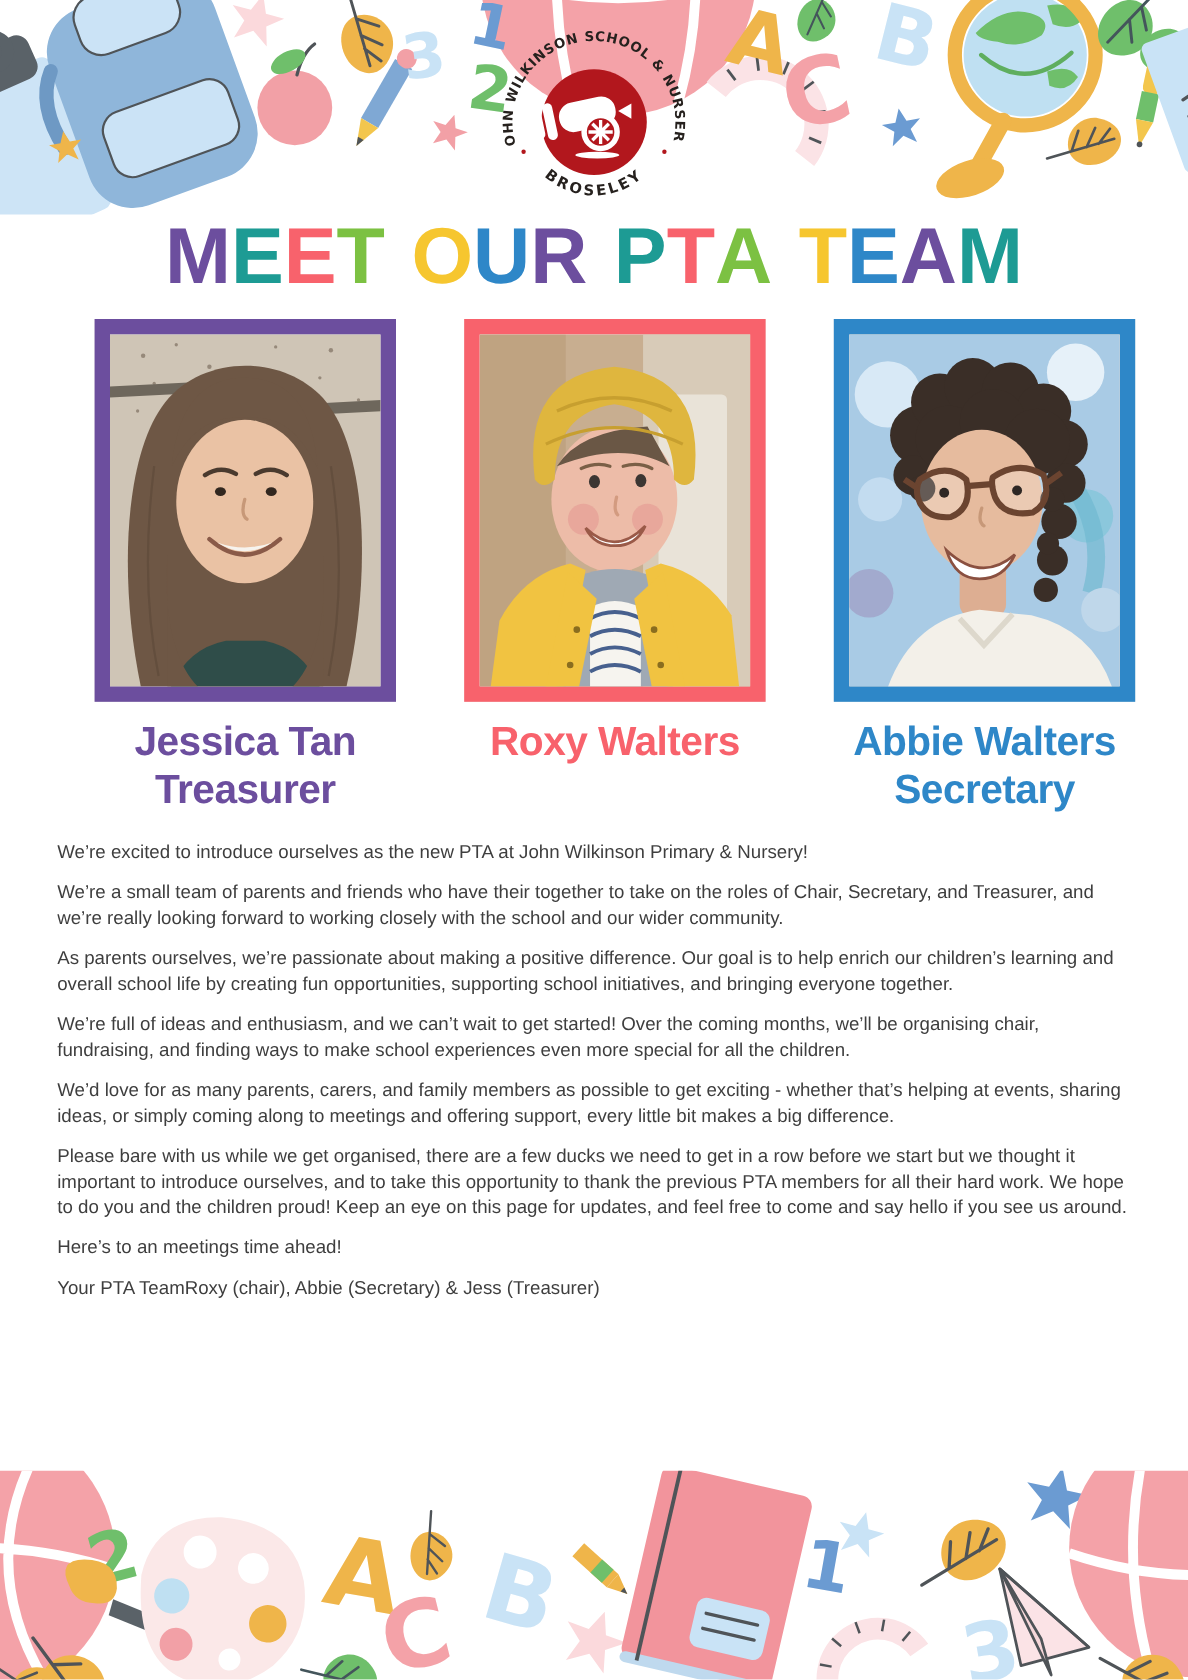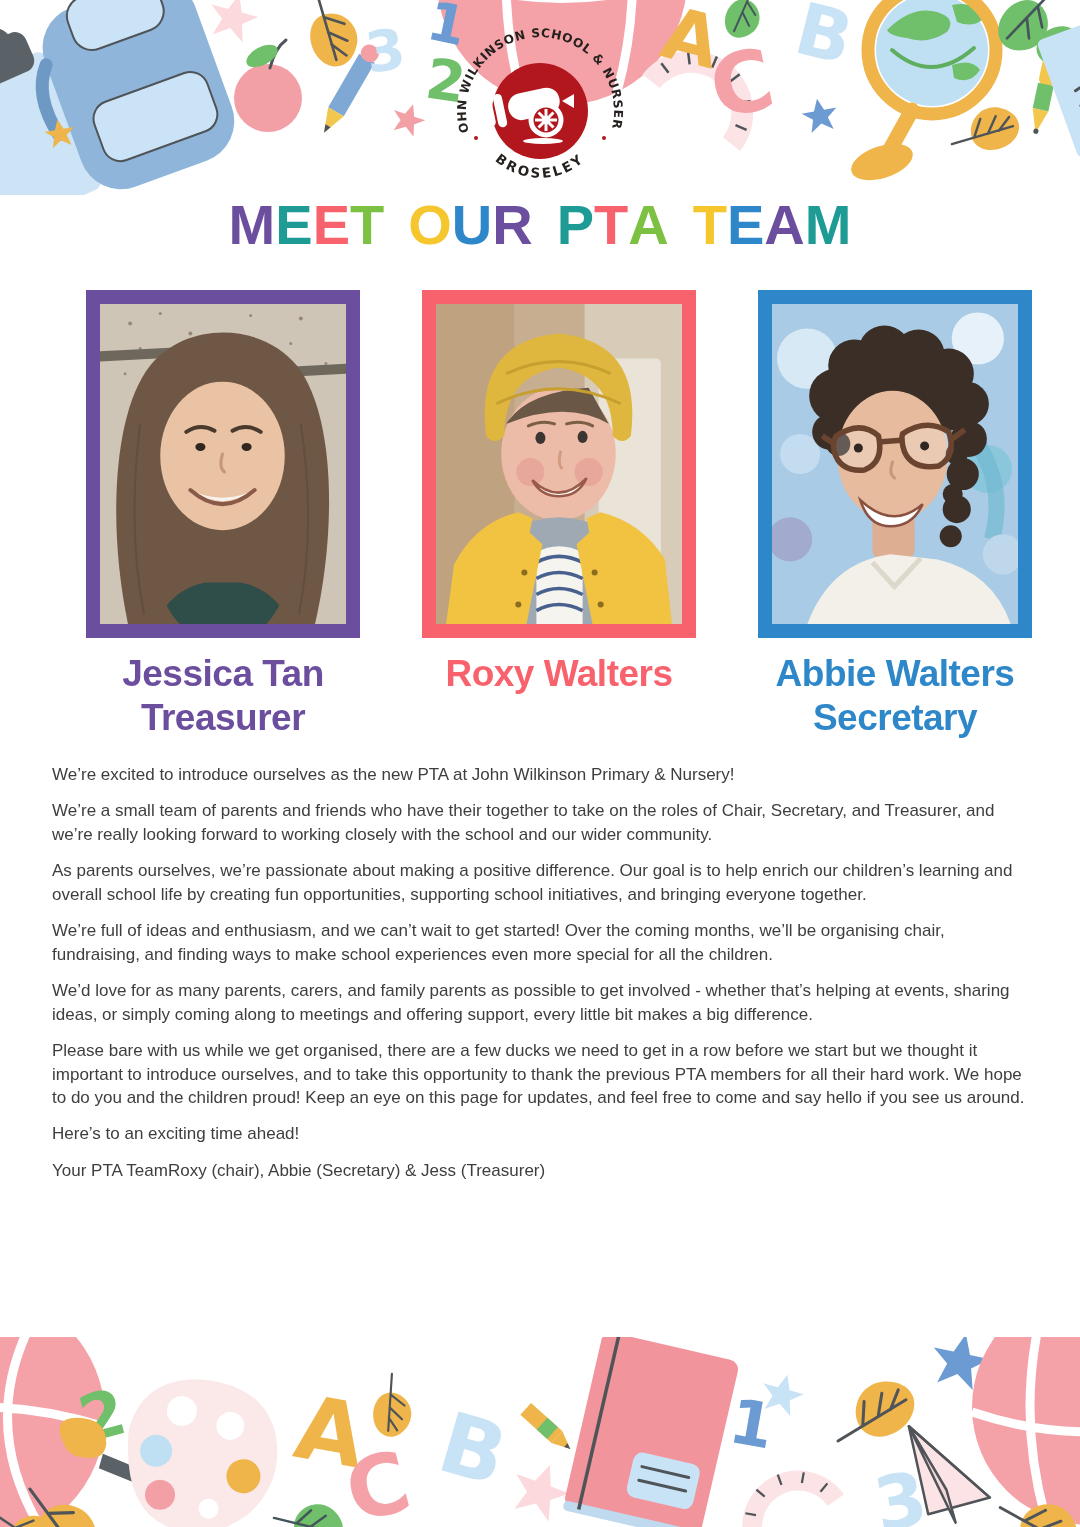--- a/index.html
+++ b/index.html
@@ -4,21 +4,21 @@
 <style>
   html,body{margin:0;padding:0;background:#fff;}
   .page{position:relative;width:1080px;height:1527px;margin:0 auto;background:#ffffff;overflow:hidden;font-family:"Liberation Sans",sans-serif;}
   .band{position:absolute;left:0;width:1080px;display:block;}
   .band.top{top:0;height:195px;}
   .band.bottom{bottom:0;height:190px;}
   .logo{position:absolute;left:450px;top:8px;width:180px;height:188px;}
   .logo svg{display:block;width:100%;height:100%;}
   .arc-text{font-family:"DejaVu Sans",sans-serif;font-weight:700;font-size:12.2px;letter-spacing:0.7px;fill:#26211E;}
   .arc-text-bottom{font-family:"DejaVu Sans",sans-serif;font-weight:700;font-size:13.5px;letter-spacing:2.5px;fill:#26211E;}
-  .title{position:absolute;top:196px;left:0;width:100%;margin:0;text-align:center;font-weight:800;font-size:56px;line-height:1.05;letter-spacing:0px;font-family:"Liberation Sans",sans-serif;}
+  .title{position:absolute;top:196px;left:0;width:100%;margin:0;text-align:center;font-weight:800;font-size:72px;line-height:1.05;letter-spacing:0px;font-family:"Liberation Sans",sans-serif;}
   .title span{display:inline-block;}
   .title span.sp{width:24px;}
   .team-row{position:absolute;top:290px;left:68px;width:946px;display:flex;justify-content:space-between;padding-left:18px;}
   .member{width:274px;margin:0;text-align:center;}
   .frame{height:348px;border:14px solid #888;box-sizing:border-box;background:#e8e4dd;overflow:hidden;}
   .frame svg{display:block;width:100%;height:100%;}
   .member-name{margin-top:14px;font-size:37px;font-weight:bold;line-height:1.18;letter-spacing:-0.5px;}
   .body-copy{position:absolute;top:763px;left:52px;width:980px;height:572px;overflow:hidden;}
   .body-copy p{margin:0 0 13px 0;font-size:17px;line-height:1.38;color:#3E3E3E;}
   .glyph{font-family:"DejaVu Sans",sans-serif;font-weight:700;text-anchor:middle;}
@@ -296,23 +296,23 @@
       </figcaption>
     </figure>
 
   </div>
 
   <div class="body-copy" id="paragraphs">
       <p>We’re excited to introduce ourselves as the new PTA at John Wilkinson Primary &amp; Nursery!</p>
       <p>We’re a small team of parents and friends who have their together to take on the roles of Chair, Secretary, and Treasurer, and we’re really looking forward to working closely with the school and our wider community.</p>
       <p>As parents ourselves, we’re passionate about making a positive difference. Our goal is to help enrich our children’s learning and overall school life by creating fun opportunities, supporting school initiatives, and bringing everyone together.</p>
       <p>We’re full of ideas and enthusiasm, and we can’t wait to get started! Over the coming months, we’ll be organising chair, fundraising, and finding ways to make school experiences even more special for all the children.</p>
-      <p>We’d love for as many parents, carers, and family parents as possible to get involved - whether that’s helping at events, sharing ideas, or simply coming along to meetings and offering support, every little bit makes a big difference.</p>
+      <p>We’d love for as many parents, carers, and family members as possible to get exciting - whether that’s helping at events, sharing ideas, or simply coming along to meetings and offering support, every little bit makes a big difference.</p>
       <p>Please bare with us while we get organised, there are a few ducks we need to get in a row before we start but we thought it  important to introduce ourselves, and to take this opportunity to thank the previous PTA members for all their hard work. We hope to do you and the children proud! Keep an eye on this page for updates, and feel free to come and say hello if you see us around.</p>
-      <p>Here’s to an exciting time ahead!</p>
+      <p>Here’s to an meetings time ahead!</p>
       <p>Your PTA TeamRoxy (chair), Abbie (Secretary) &amp; Jess (Treasurer)</p>
     </div>
 
   <svg class="band bottom" viewBox="0 0 1080 190">
     <g transform="translate(-20,80)">
       <circle r="125" fill="#F4A2A8"></circle>
       <path d="M-125,10 Q0,-30 125,10 M-60,-110 Q15,0 -60,110 M60,-110 Q-5,0 60,110" stroke="#fff" stroke-width="9" fill="none"></path>
     </g>
 
     <text class="glyph" font-size="64" fill="#6FBF6B" transform="translate(108,100) rotate(-15)">2</text>

